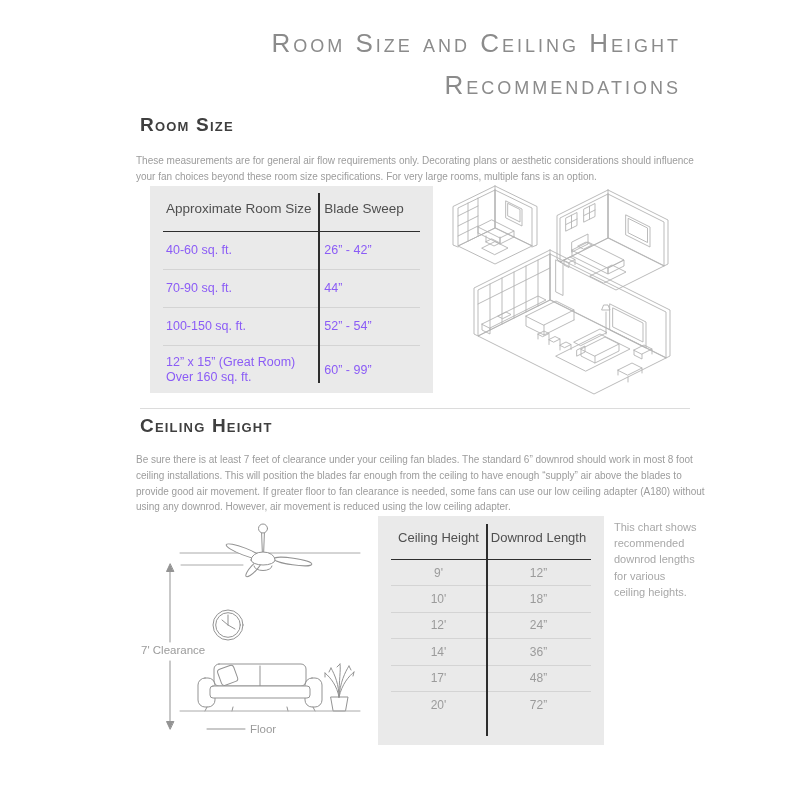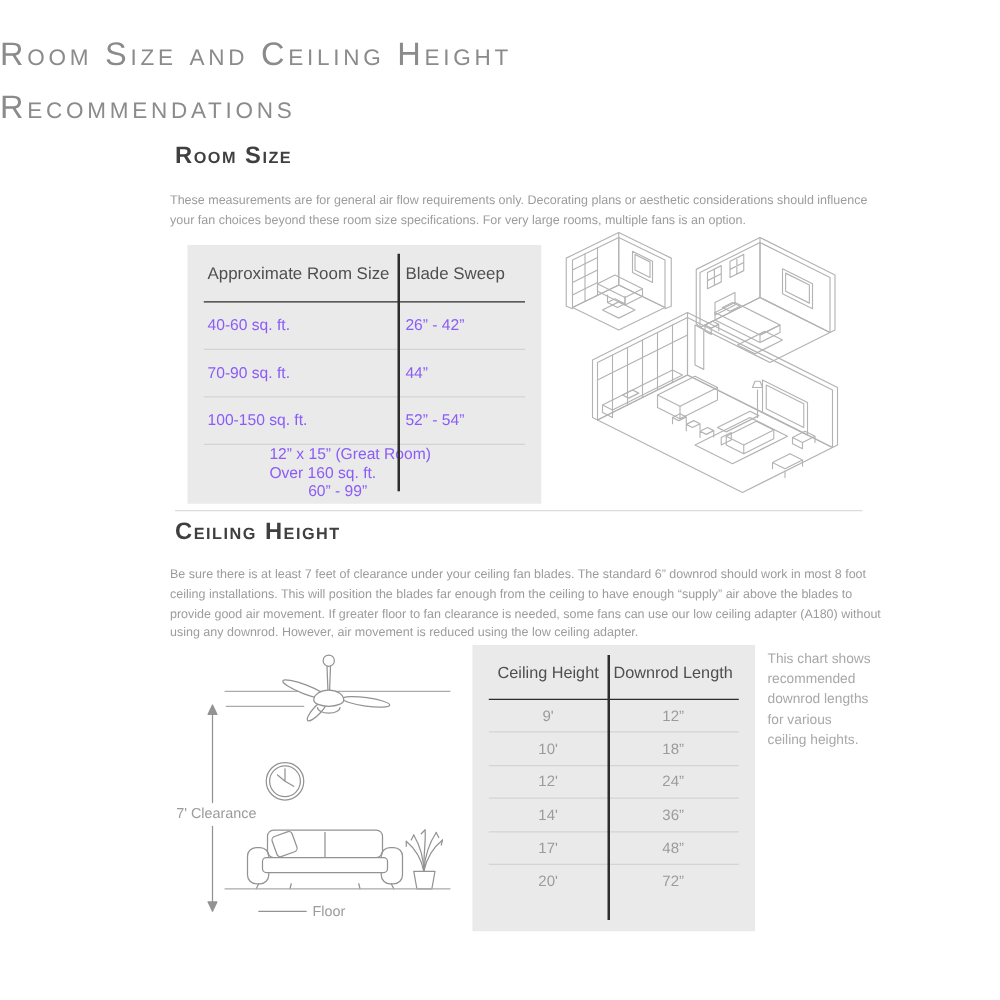--- a/index.html
+++ b/index.html
@@ -1,22 +1,22 @@
 <!DOCTYPE html>
 <html><head>
 <meta charset="utf-8">
 <style>
   html,body { margin:0; padding:0; background:#ffffff; }
   body { width:800px; height:800px; font-family:"Liberation Sans", sans-serif; }
   .canvas { position:relative; width:800px; height:800px; background:#fff; overflow:hidden; }
 
   .title-line {
-    position:absolute; left:0; width:637px; text-align:left;
+    position:absolute; left:0; width:637px; text-align:right;
     font-variant:small-caps; font-weight:400; font-size:26px;
-    letter-spacing:3px; color:#8b8b8b;
+    letter-spacing:3px; color:#8b8b8b;padding-left:44px;
   }
   .title-1 { top:28px; }
   .title-2 { top:70px; }
 
   .section-heading {
     position:absolute; margin:0; font-variant:small-caps; font-weight:600;
     font-size:19px; letter-spacing:1.2px; color:#3f3f3f;
   }
   .heading-room { left:140px; top:114px; }
   .heading-ceiling { left:140px; top:415px; }
@@ -27,35 +27,35 @@
   }
   .para-room { top:143px; }
   .para-ceiling { top:442px; }
 
   .divider {
     position:absolute; left:140px; top:408px; width:550px; height:1px;
     background:#dcdcdc;
   }
 
   .dtable { position:absolute; background:#eaeaea; }
-  .t1 { left:150px; top:196px; width:283px; height:207px; }
+  .t1 { left:150px; top:186px; width:283px; height:207px; }
   .t2 { left:378px; top:516px; width:226px; height:229px; }
 
   .vline { position:absolute; width:1.5px; background:#2d2d2d; }
   .t1 .vline { left:168px; top:7px; bottom:10px; }
   .t2 .vline { left:108px; top:8px; bottom:9px; }
 
   .thead, .trow { display:flex; align-items:center; margin:0 13px; box-sizing:border-box; }
   .thead { border-bottom:1.7px solid #2d2d2d; }
   .trow { border-bottom:1px solid #d4d4d4; }
   .trow.last { border-bottom:none; }
 
   .t1 .thead { height:46px; }
   .t1 .trow { height:38px; }
-  .t1 .trow.tall { height:48px;flex-direction:column; }
+  .t1 .trow.tall { height:48px; }
   .t1 .hcell, .t1 .cell { white-space:pre-line; }
   .t1 .c0 { width:155px; padding-left:3px; }
   .t1 .c1 { width:100px; padding-left:10px; }
   .t1 .hcell { font-size:13.5px; color:#4f4f4f; }
   .t1 .cell { font-size:12.5px; color:#8b5cf6; line-height:15px; }
 
   .t2 .thead { height:44px; }
   .t2 .trow { height:26.4px; }
   .t2 .c0 { width:95px; text-align:center; }
   .t2 .c1 { width:105px; text-align:center; }

